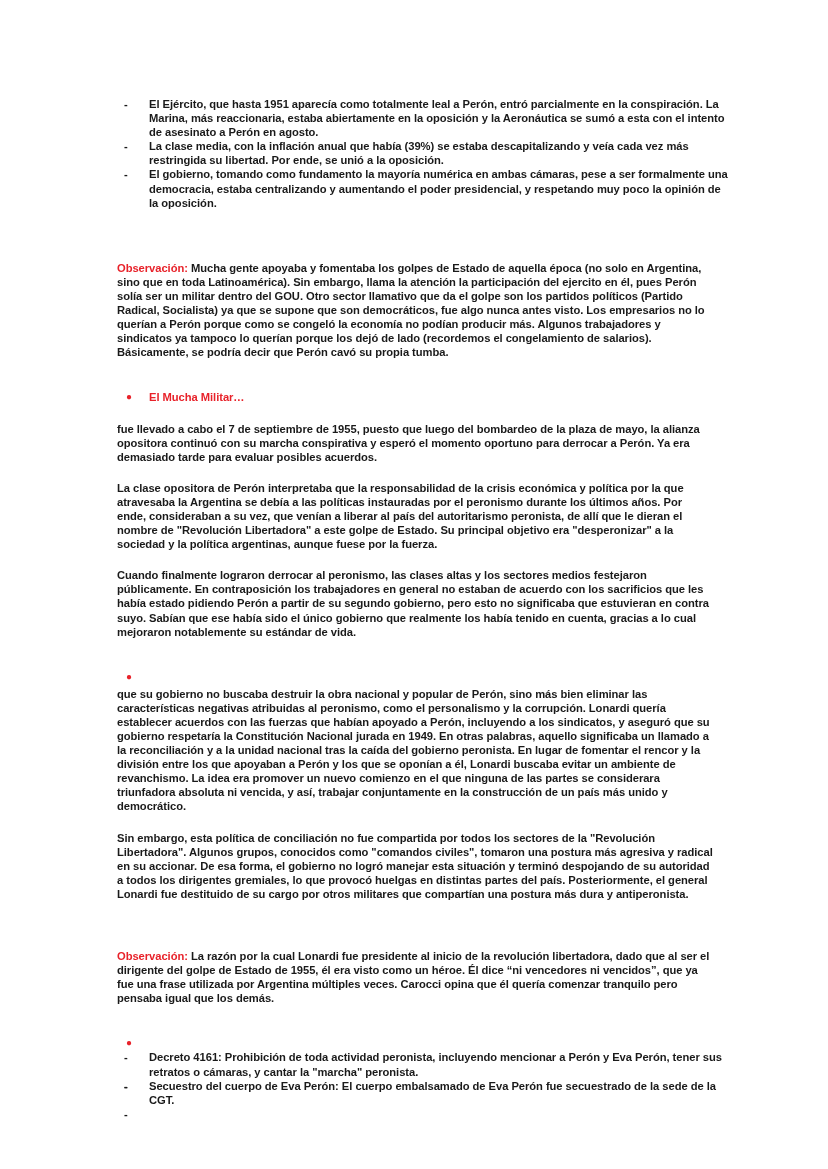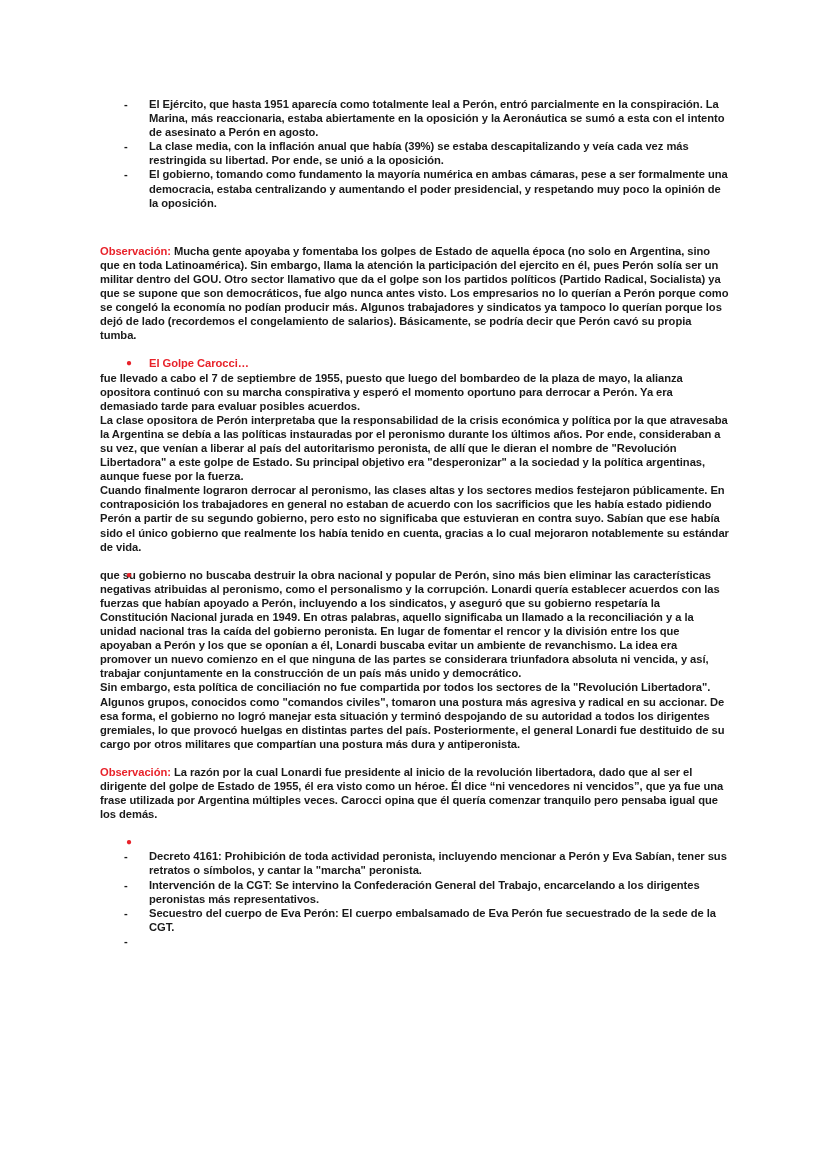--- a/index.html
+++ b/index.html
@@ -11,40 +11,40 @@
     letter-spacing: -0.05px;
   }
   .dash-list { list-style: none; margin: 0; padding: 0; }
   .dash-list li { position: relative; padding-left: 49px; }
   .dash-list li .dash { position: absolute; left: 24px; top: 0; }
   .red { color: #e8222a; }
   .gap-lg { height: 34px; }
   .gap-md { height: 14px; }
   .bullet-head { position: relative; padding-left: 49px; color: #e8222a; }
   .bullet-head .dot { position: absolute; left: 26px; top: 0; font-size: 10px; }
-  p { margin: 0; }
+  p { margin: 17px; }
 </style>
 </head>
 <body>
 
 <div class="page">
 
   <ul class="dash-list">
     <li><span class="dash">-</span><span>El Ejército, que hasta 1951 aparecía como totalmente leal a Perón, entró parcialmente en la conspiración. La Marina, más reaccionaria, estaba abiertamente en la oposición y la Aeronáutica se sumó a esta con el intento de asesinato a Perón en agosto.</span></li>
     <li><span class="dash">-</span><span>La clase media, con la inflación anual que había (39%) se estaba descapitalizando y veía cada vez más restringida su libertad. Por ende, se unió a la oposición.</span></li>
     <li><span class="dash">-</span><span>El gobierno, tomando como fundamento la mayoría numérica en ambas cámaras, pese a ser formalmente una democracia, estaba centralizando y aumentando el poder presidencial, y respetando muy poco la opinión de la oposición.</span></li>
   </ul>
 
   <div class="gap-lg"></div>
 
   <p><span class="red">Observación:</span><span> Mucha gente apoyaba y fomentaba los golpes de Estado de aquella época (no solo en Argentina, sino que en toda Latinoamérica). Sin embargo, llama la atención la participación del ejercito en él, pues Perón solía ser un militar dentro del GOU. Otro sector llamativo que da el golpe son los partidos políticos (Partido Radical, Socialista) ya que se supone que son democráticos, fue algo nunca antes visto. Los empresarios no lo querían a Perón porque como se congeló la economía no podían producir más. Algunos trabajadores y sindicatos ya tampoco lo querían porque los dejó de lado (recordemos el congelamiento de salarios). Básicamente, se podría decir que Perón cavó su propia tumba.</span></p>
 
   <div class="gap-md"></div>
 
-  <div class="bullet-head"><span class="dot">●</span><span>El Golpe Carocci…</span></div>
+  <div class="bullet-head"><span class="dot">●</span><span>El Mucha Militar…</span></div>
   <p>fue llevado a cabo el 7 de septiembre de 1955, puesto que luego del bombardeo de la plaza de mayo, la alianza opositora continuó con su marcha conspirativa y esperó el momento oportuno para derrocar a Perón. Ya era demasiado tarde para evaluar posibles acuerdos.</p>
   <p>La clase opositora de Perón interpretaba que la responsabilidad de la crisis económica y política por la que atravesaba la Argentina se debía a las políticas instauradas por el peronismo durante los últimos años. Por ende, consideraban a su vez, que venían a liberar al país del autoritarismo peronista, de allí que le dieran el nombre de "Revolución Libertadora" a este golpe de Estado. Su principal objetivo era "desperonizar" a la sociedad y la política argentinas, aunque fuese por la fuerza.</p>
   <p>Cuando finalmente lograron derrocar al peronismo, las clases altas y los sectores medios festejaron públicamente. En contraposición los trabajadores en general no estaban de acuerdo con los sacrificios que les había estado pidiendo Perón a partir de su segundo gobierno, pero esto no significaba que estuvieran en contra suyo. Sabían que ese había sido el único gobierno que realmente los había tenido en cuenta, gracias a lo cual mejoraron notablemente su estándar de vida.</p>
 
   <div class="gap-md"></div>
 
   <div class="bullet-head"><span class="dot">●</span></div>
   <p>que su gobierno no buscaba destruir la obra nacional y popular de Perón, sino más bien eliminar las características negativas atribuidas al peronismo, como el personalismo y la corrupción. Lonardi quería establecer acuerdos con las fuerzas que habían apoyado a Perón, incluyendo a los sindicatos, y aseguró que su gobierno respetaría la Constitución Nacional jurada en 1949. En otras palabras, aquello significaba un llamado a la reconciliación y a la unidad nacional tras la caída del gobierno peronista. En lugar de fomentar el rencor y la división entre los que apoyaban a Perón y los que se oponían a él, Lonardi buscaba evitar un ambiente de revanchismo. La idea era promover un nuevo comienzo en el que ninguna de las partes se considerara triunfadora absoluta ni vencida, y así, trabajar conjuntamente en la construcción de un país más unido y democrático.</p>
   <p>Sin embargo, esta política de conciliación no fue compartida por todos los sectores de la "Revolución Libertadora". Algunos grupos, conocidos como "comandos civiles", tomaron una postura más agresiva y radical en su accionar. De esa forma, el gobierno no logró manejar esta situación y terminó despojando de su autoridad a todos los dirigentes gremiales, lo que provocó huelgas en distintas partes del país. Posteriormente, el general Lonardi fue destituido de su cargo por otros militares que compartían una postura más dura y antiperonista.</p>
 
@@ -52,19 +52,19 @@
 
   <p><span class="red">Observación:</span><span> La razón por la cual Lonardi fue presidente al inicio de la revolución libertadora, dado que al ser el dirigente del golpe de Estado de 1955, él era visto como un héroe. Él dice “ni vencedores ni vencidos”, que ya fue una frase utilizada por Argentina múltiples veces. Carocci opina que él quería comenzar tranquilo pero pensaba igual que los demás.</span></p>
 
   <div class="gap-md"></div>
 
   <div class="bullet-head"><span class="dot">●</span></div>
 
   <div class="gap-md"></div>
 
   <ul class="dash-list">
-    <li><span class="dash">-</span><span>Decreto 4161: Prohibición de toda actividad peronista, incluyendo mencionar a Perón y Eva Sabían, tener sus retratos o símbolos, y cantar la "marcha" peronista.</span></li>
-    <li><span class="dash">-</span><span>Intervención de la CGT: Se intervino la Confederación General del Trabajo, encarcelando a los dirigentes peronistas más representativos.</span></li>
+    <li><span class="dash">-</span><span>Decreto 4161: Prohibición de toda actividad peronista, incluyendo mencionar a Perón y Eva Perón, tener sus retratos o cámaras, y cantar la "marcha" peronista.</span></li>
+    <li><span class="dash">-</span></li>
     <li><span class="dash">-</span><span>Secuestro del cuerpo de Eva Perón: El cuerpo embalsamado de Eva Perón fue secuestrado de la sede de la CGT.</span></li>
     <li><span class="dash">-</span></li>
   </ul>
 
 </div>
 
 </body></html>

